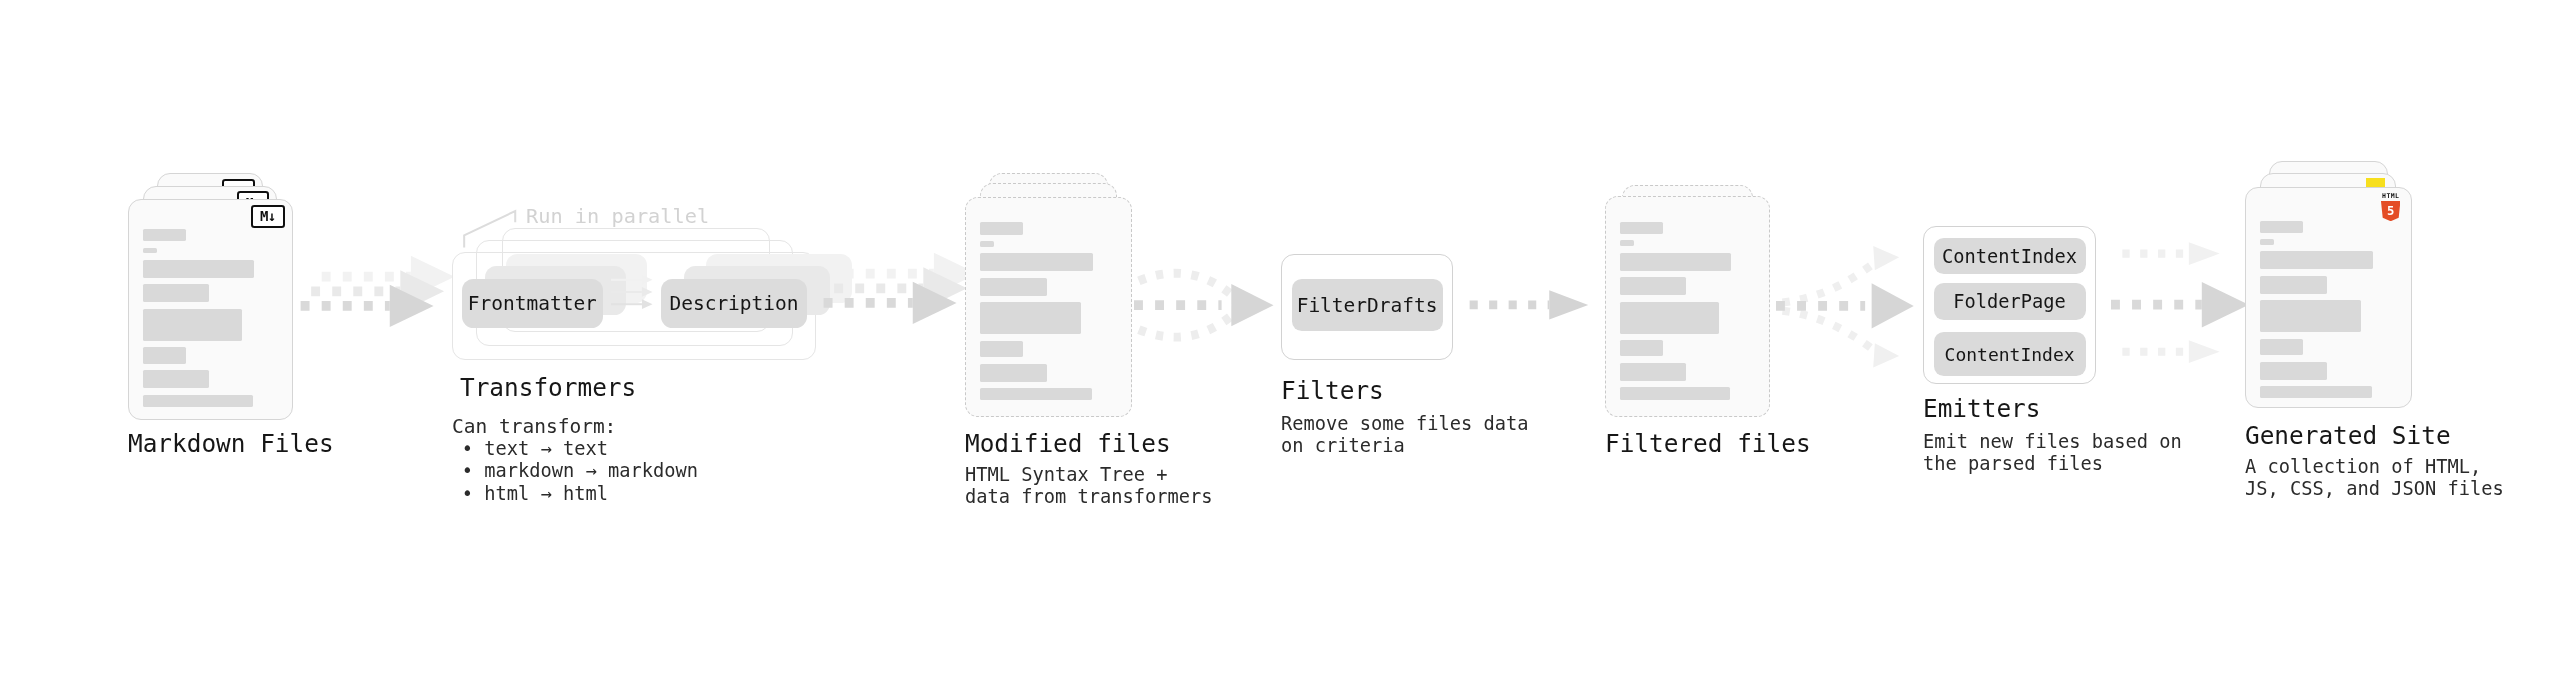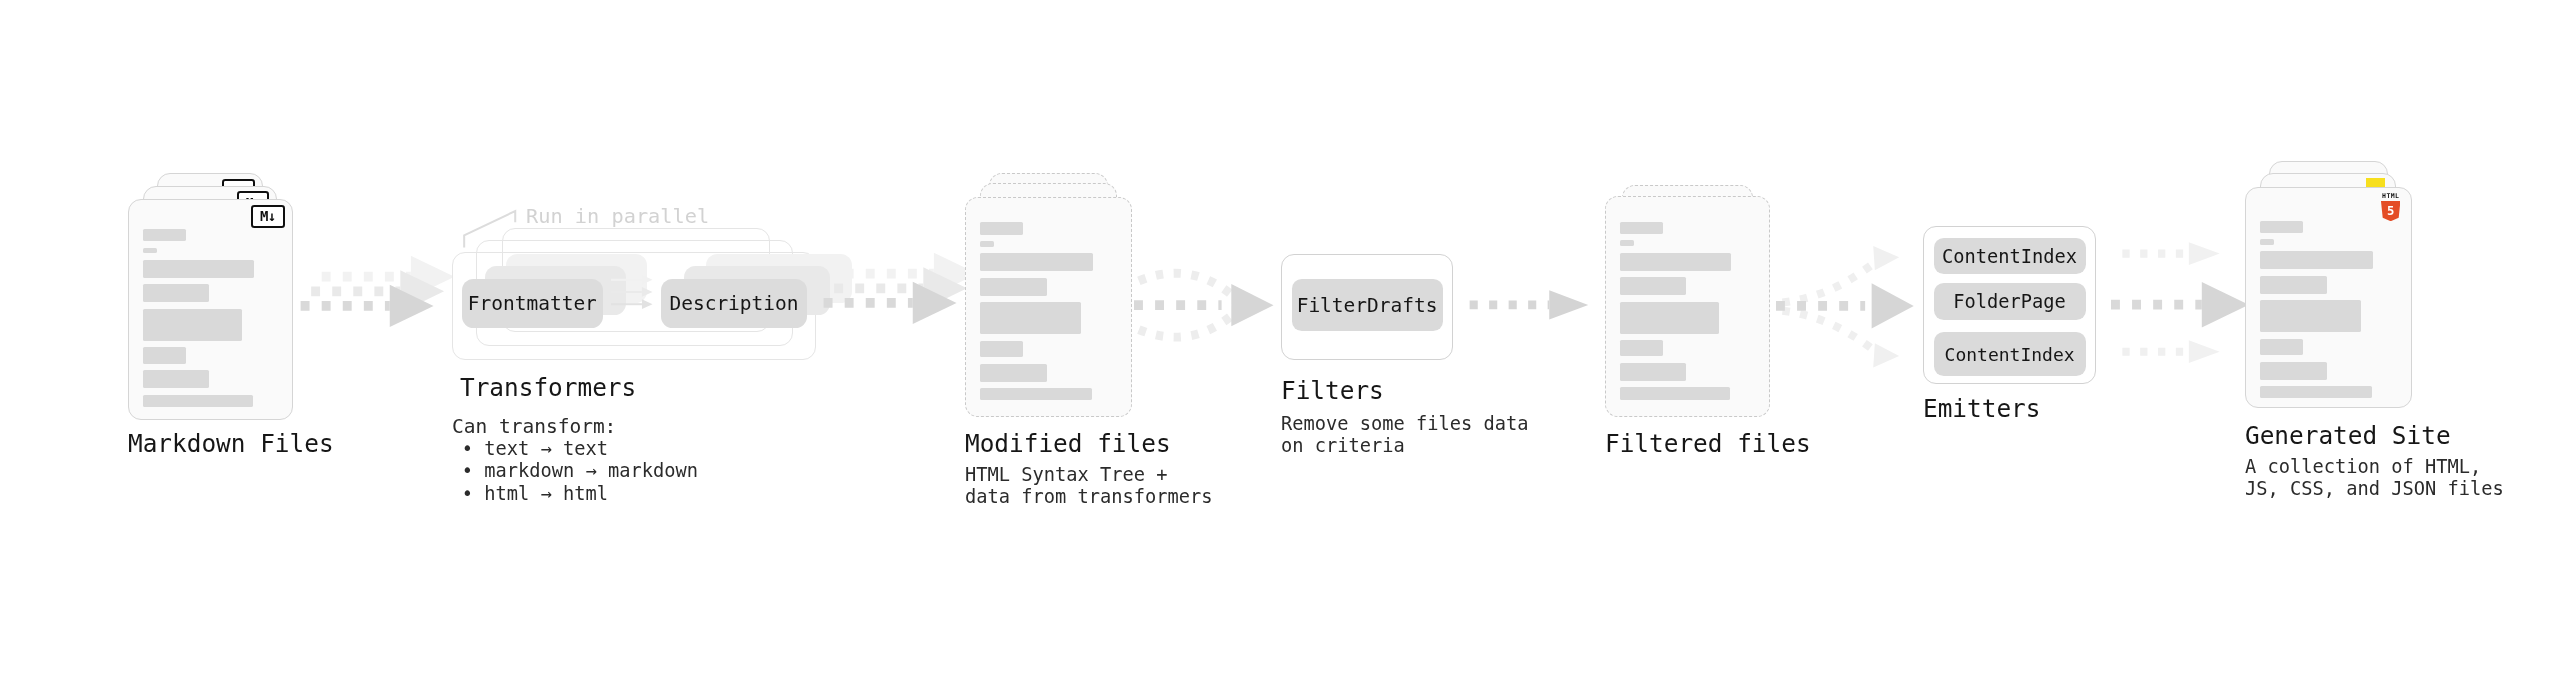--- a/index.html
+++ b/index.html
@@ -224,20 +224,24 @@
     <line x1="0" y1="80" x2="110" y2="80" stroke="#d9d9d9" stroke-width="12" stroke-dasharray="11 15"></line>
     <polygon points="118,52 170,80 118,108" fill="#d6d6d6"></polygon>
   </svg>
 
   <div class="node" style="left:1923px;top:226px;width:284px;height:260px">
     <div class="proc-box" style="left:0;top:0;width:173px;height:158px"></div>
     <div class="proc-pill" style="left:10.6px;top:12.2px;width:152px;height:36px;font-size:18.7px">ContentIndex</div>
     <div class="proc-pill" style="left:10.6px;top:57px;width:152px;height:37px;font-size:18.7px">FolderPage</div>
     <div class="proc-pill" style="left:10.6px;top:106px;width:152px;height:44px;font-size:18px">ContentIndex</div>
     <div class="title" style="left:0;top:168px">Emitters</div>
+    <div class="desc" style="left:0;top:205px">
+      <div>Emit new files based on</div>
+      <div>the parsed files</div>
+    </div>
   </div>
 
   <svg class="abs" style="left:2111px;top:239px" width="150" height="133" viewBox="0 0 185 164">
     <g>
       <line x1="14" y1="18" x2="96" y2="18" stroke="#f0f0f0" stroke-width="10" stroke-dasharray="9 13"></line>
       <polygon points="96,4 134,18 96,32" fill="#f1f1f1"></polygon>
     </g>
     <g>
       <line x1="0" y1="81" x2="112" y2="81" stroke="#d9d9d9" stroke-width="12" stroke-dasharray="11 15"></line>
       <polygon points="112,53 170,81 112,109" fill="#d6d6d6"></polygon>

